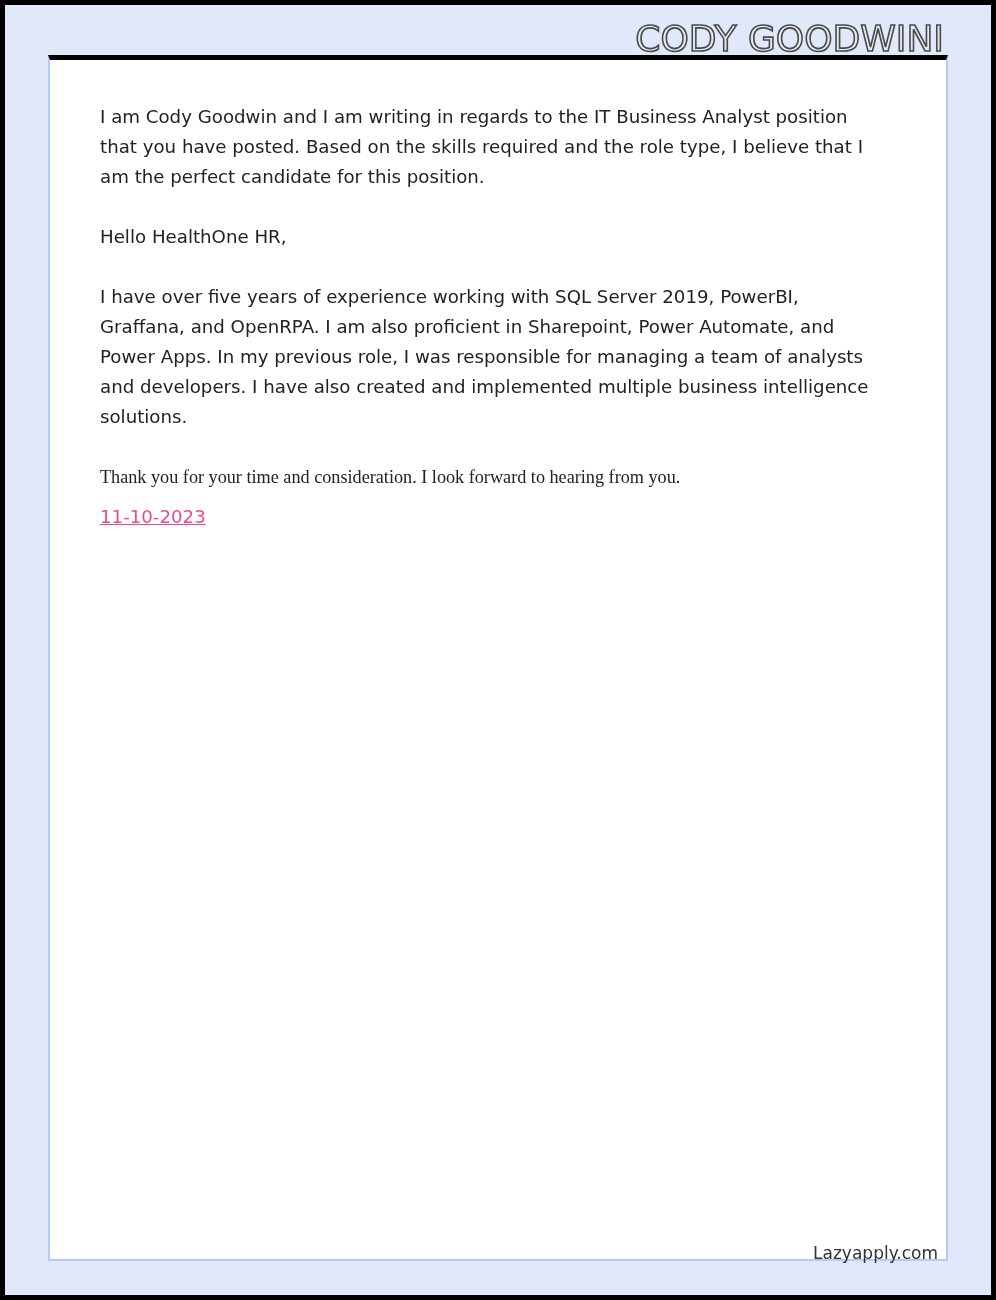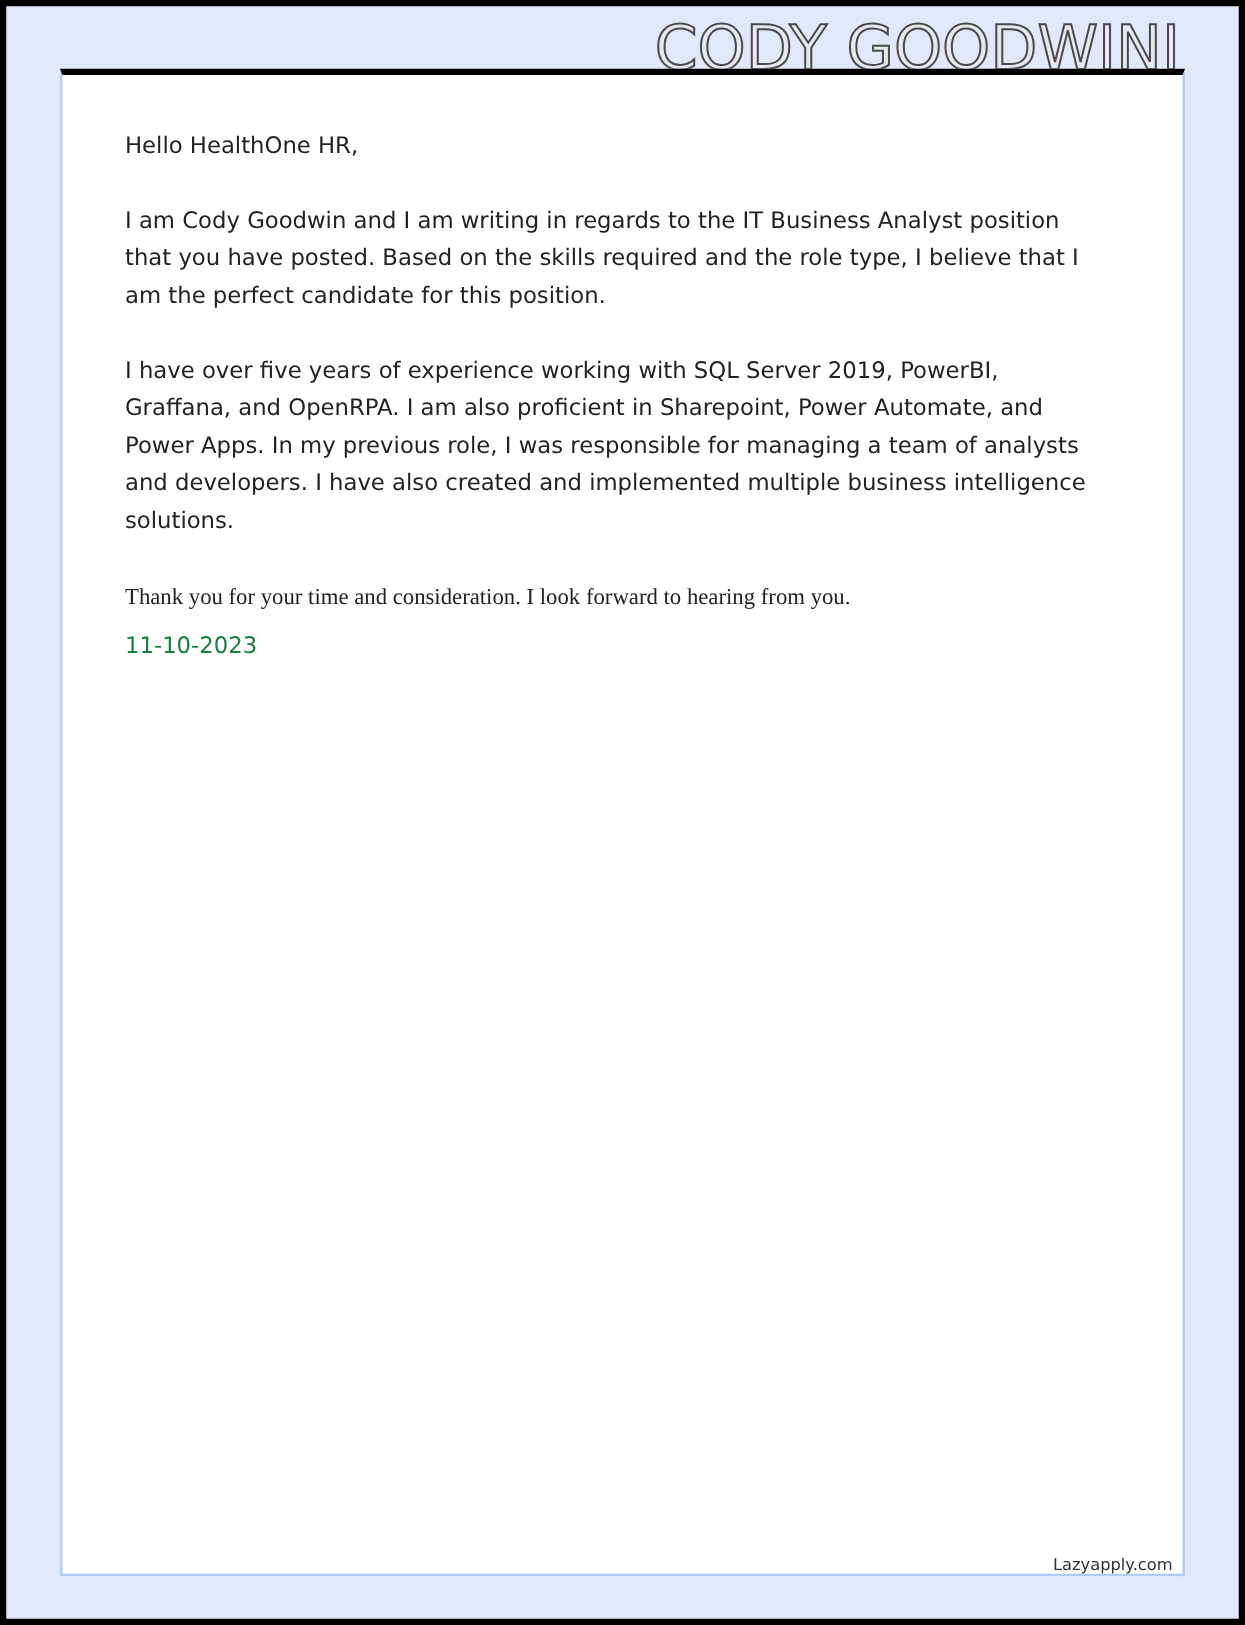--- a/index.html
+++ b/index.html
@@ -14,21 +14,21 @@
       background: #e0e8fa;
       position: relative;
       overflow: hidden;
       font-family: "DejaVu Sans", sans-serif;
     }
     .name {
       position: absolute;
       right: 47px;
       top: 10px;
       font-family: "DejaVu Sans", sans-serif;
-      font-size: 49px;
+      font-size: 36px;
       line-height: 48px;
       letter-spacing: 0px;
       color: #e6e9f0;
       -webkit-text-stroke: 1.6px #4a4a4a;
       white-space: nowrap;
       font-weight: normal;
     }
     .card {
       position: absolute;
       left: 43px;
@@ -52,39 +52,40 @@
       color: #222;
     }
     .letter p {
       margin: 0 0 30px 0;
     }
     .letter p.closing {
       margin-bottom: 10px;
       font-family: Liberation Serif, serif;
     }
     .date {
-      color: #15803d;
+      color: #ec4899;
       display: block;
+      text-decoration: underline;
     }
     .footer {
       position: absolute;
       right: 8px;
       bottom: -2px;
-      font-size: 13px;
+      font-size: 17px;
       color: #333;
       line-height: 16px;
     }
   </style>
 </head>
 <body>
 
 <div class="name">CODY GOODWINI</div>
 
 <div class="card">
   <div class="letter">
+    <p>I am Cody Goodwin and I am writing in regards to the IT Business Analyst position that you have posted. Based on the skills required and the role type, I believe that I am the perfect candidate for this position.</p>
     <p>Hello HealthOne HR,</p>
-    <p>I am Cody Goodwin and I am writing in regards to the IT Business Analyst position that you have posted. Based on the skills required and the role type, I believe that I am the perfect candidate for this position.</p>
     <p>I have over five years of experience working with SQL Server 2019, PowerBI, Graffana, and OpenRPA. I am also proficient in Sharepoint, Power Automate, and Power Apps. In my previous role, I was responsible for managing a team of analysts and developers. I have also created and implemented multiple business intelligence solutions.</p>
     <p class="closing">Thank you for your time and consideration. I look forward to hearing from you.</p>
     <span class="date">11-10-2023</span>
   </div>
   <div class="footer">Lazyapply.com</div>
 </div>
 
 </body></html>

